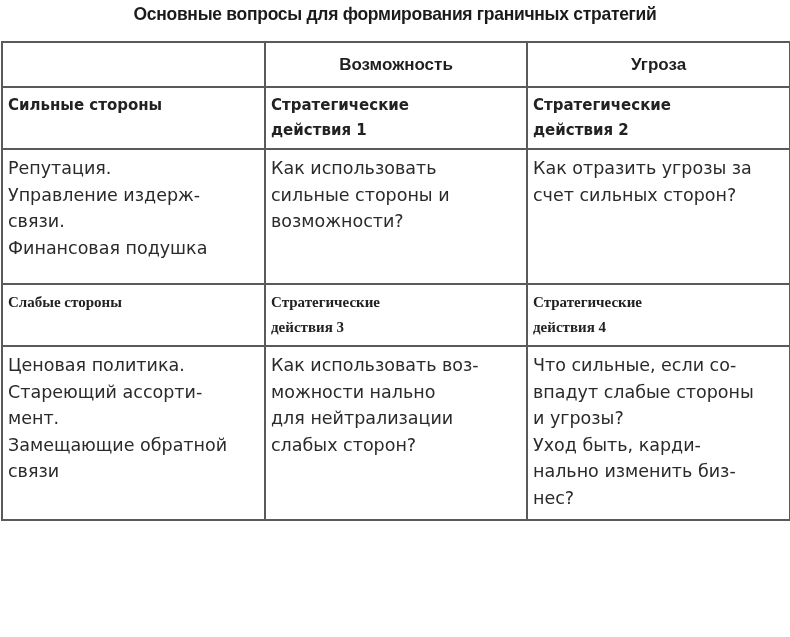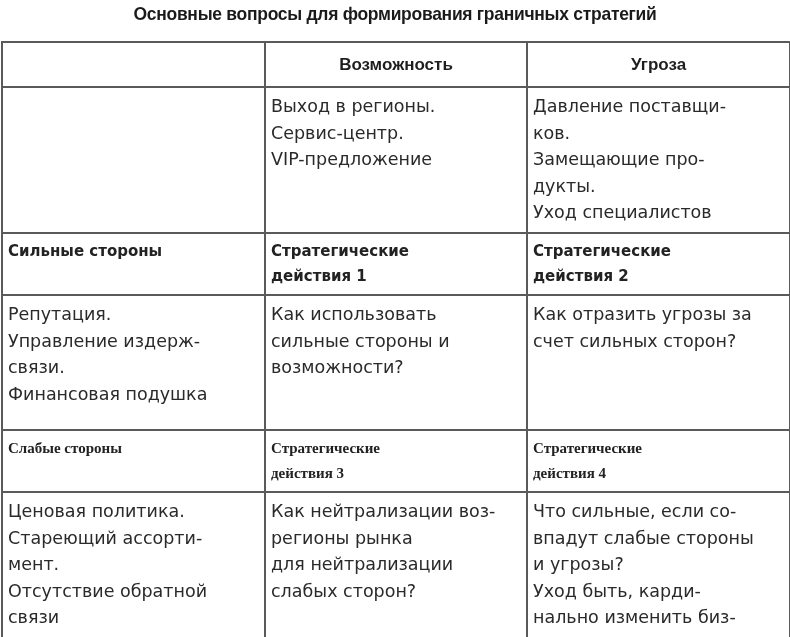--- a/index.html
+++ b/index.html
@@ -86,35 +86,20 @@
       <col class="c2">
       <col class="c3">
     </colgroup>
   <tbody>
     <tr class="hdr-row">
       <td></td>
       <td class="colhead">Возможность</td>
       <td class="colhead">Угроза</td>
     </tr>
 
-    <tr class="content-row r-opp">
-      <td></td>
-      <td>
-        <span class="line">Выход в регионы.</span>
-        <span class="line">Сервис-центр.</span>
-        <span class="line">VIP-предложение</span>
-      </td>
-      <td>
-        <span class="line">Давление поставщи-</span>
-        <span class="line">ков.</span>
-        <span class="line">Замещающие про-</span>
-        <span class="line">дукты.</span>
-        <span class="line">Уход специалистов</span>
-      </td>
-    </tr>
 
     <tr class="label-row r-str-h">
       <td>Сильные стороны</td>
       <td>
         <span class="line">Стратегические</span>
         <span class="line">действия 1</span>
       </td>
       <td>
         <span class="line">Стратегические</span>
         <span class="line">действия 2</span>
@@ -149,26 +134,26 @@
         <span class="line">Стратегические</span>
         <span class="line">действия 4</span>
       </td>
     </tr>
 
     <tr class="content-row r-weak">
       <td>
         <span class="line">Ценовая политика.</span>
         <span class="line">Стареющий ассорти-</span>
         <span class="line">мент.</span>
-        <span class="line">Отсутствие обратной</span>
+        <span class="line">Замещающие обратной</span>
         <span class="line">связи</span>
       </td>
       <td>
-        <span class="line">Как нейтрализации воз-</span>
-        <span class="line">регионы рынка</span>
+        <span class="line">Как использовать воз-</span>
+        <span class="line">можности нально</span>
         <span class="line">для нейтрализации</span>
         <span class="line">слабых сторон?</span>
       </td>
       <td>
         <span class="line">Что сильные, если со-</span>
         <span class="line">впадут слабые стороны</span>
         <span class="line">и угрозы?</span>
         <span class="line">Уход быть, карди-</span>
         <span class="line">нально изменить биз-</span>
         <span class="line">нес?</span>

